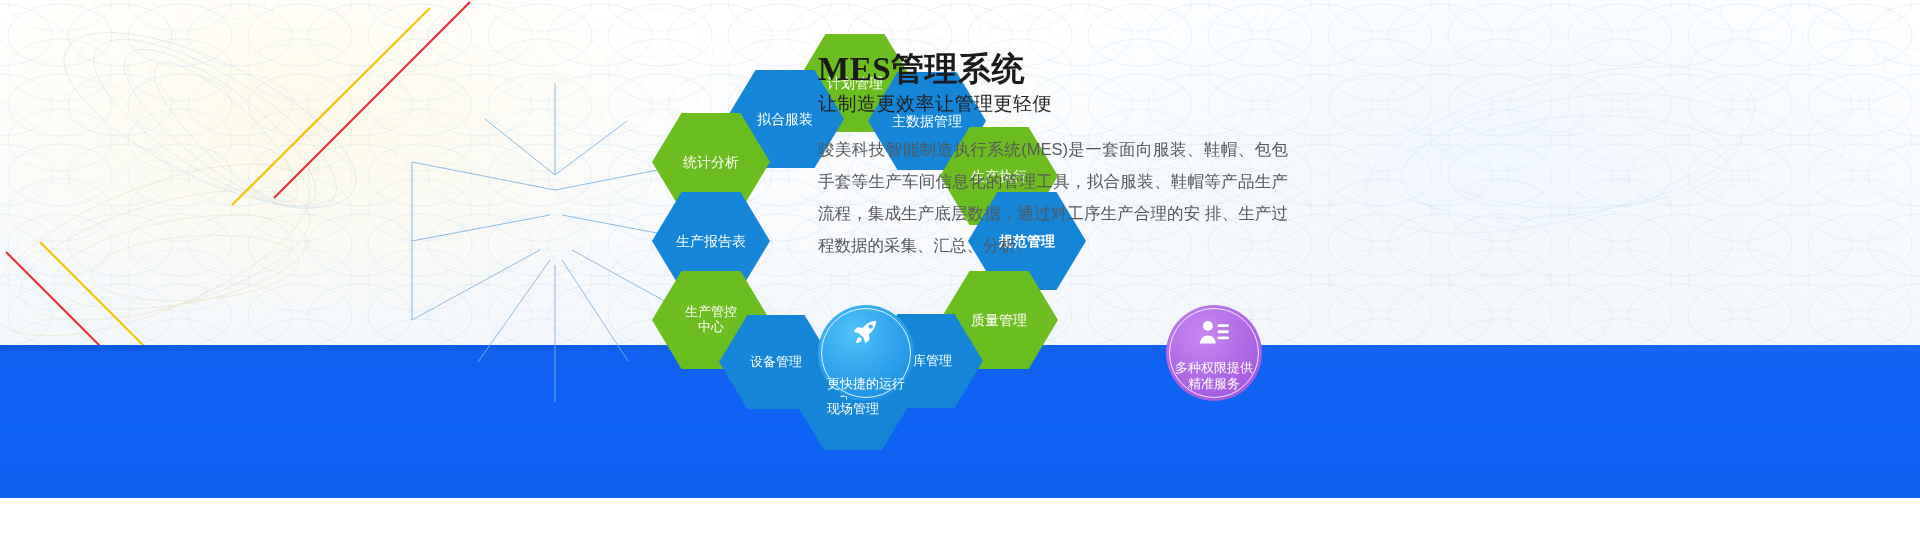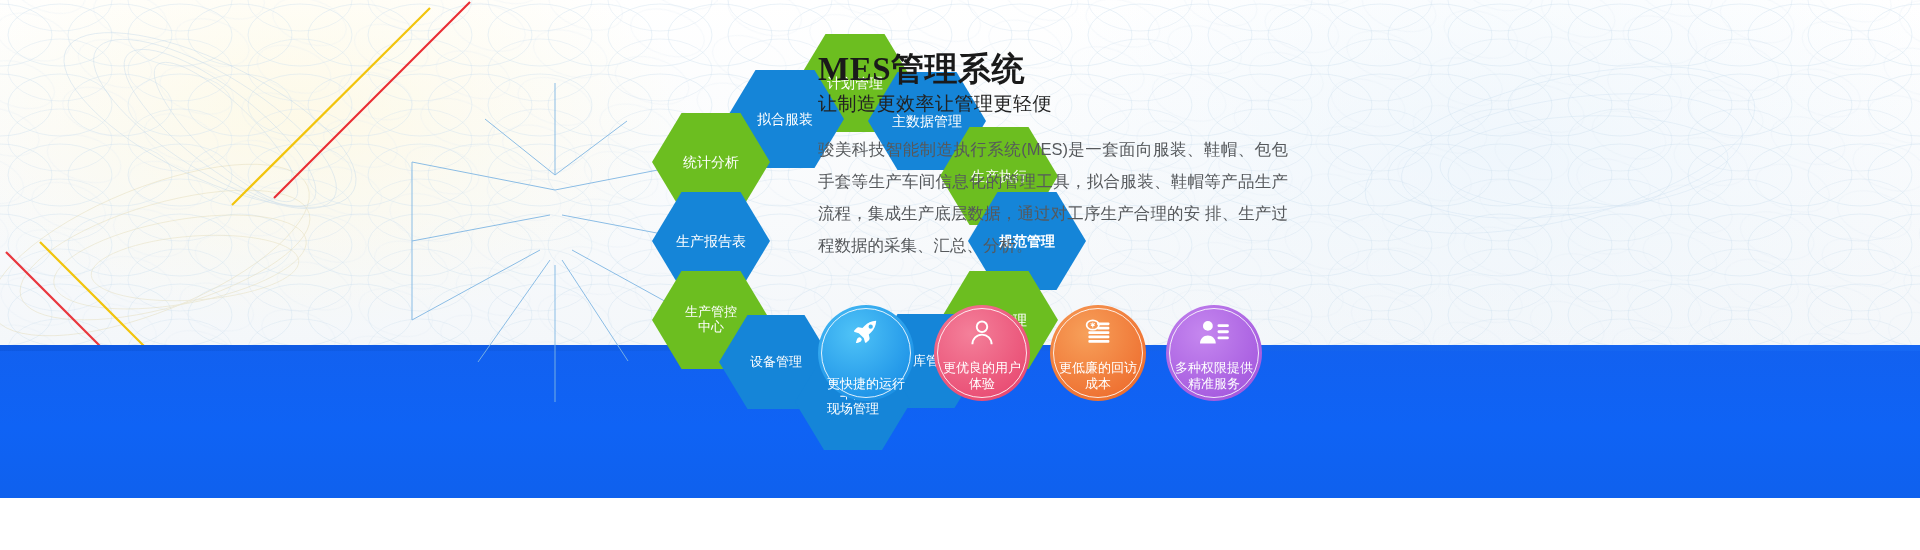--- a/index.html
+++ b/index.html
@@ -229,52 +229,21 @@
         <svg width="30" height="30" viewBox="0 0 32 32" fill="#fff" xmlns="http://www.w3.org/2000/svg">
           <path d="M26.6 3.9c-4.9.3-9 2.3-12 5.4l-2.4 2.5-3.9-.8c-.8-.2-1.6.1-2.2.7l-2.6 2.7c-.5.5-.3 1.3.4 1.5l4.4 1.3 5.3 5.3 1.3 4.4c.2.7 1 .9 1.5.4l2.7-2.6c.6-.6.9-1.4.7-2.2l-.8-3.9 2.5-2.4c3.1-3 5.1-7.1 5.4-12 0-.3-.1-.3-.3-.3zM21 12.6a2.3 2.3 0 1 1 0-4.6 2.3 2.3 0 0 1 0 4.6z"></path>
           <path d="M7.3 22.4c-1.4 1.4-2 5.4-2 5.4s4-.6 5.4-2a2.4 2.4 0 1 0-3.4-3.4z"></path>
         </svg>
       </span>
       <span class="btxt">
         <span>更快捷的运行</span>
       </span>
     </div>
 
-    <div class="badge b2">
-      <span class="ring"></span>
-      <span class="ico">
-        <svg width="28" height="28" viewBox="0 0 32 32" fill="none" stroke="#fff" stroke-width="2.2" xmlns="http://www.w3.org/2000/svg">
-          <circle cx="16" cy="10" r="6"></circle>
-          <path d="M5 30c0-6.1 4.9-11 11-11s11 4.9 11 11"></path>
-        </svg>
-      </span>
-      <span class="btxt">
-        <span>更优良的用户</span><br>
-        <span>体验</span>
-      </span>
-    </div>
-
-    <div class="badge b3">
-      <span class="ring"></span>
-      <span class="ico">
-        <svg width="28" height="28" viewBox="0 0 32 32" fill="#fff" xmlns="http://www.w3.org/2000/svg">
-          <ellipse cx="10" cy="8" rx="7" ry="5.4" fill="none" stroke="#fff" stroke-width="2"></ellipse>
-          <path d="M10 5.2v5.6M7.6 6.2l2.4 2 2.4-2M7.8 8.6h4.4" stroke="#fff" stroke-width="1.2" fill="none"></path>
-          <rect x="15" y="5" width="14" height="3.2" rx="1.1"></rect>
-          <rect x="15" y="10" width="14" height="3.2" rx="1.1"></rect>
-          <rect x="5" y="15" width="24" height="3.2" rx="1.1"></rect>
-          <rect x="5" y="20" width="24" height="3.2" rx="1.1"></rect>
-          <rect x="5" y="25" width="24" height="3.2" rx="1.1"></rect>
-        </svg>
-      </span>
-      <span class="btxt">
-        <span>更低廉的回访</span><br>
-        <span>成本</span>
-      </span>
-    </div>
+
 
     <div class="badge b4">
       <span class="ring"></span>
       <span class="ico">
         <svg width="30" height="28" viewBox="0 0 34 32" fill="#fff" xmlns="http://www.w3.org/2000/svg">
           <circle cx="10" cy="9" r="5.6"></circle>
           <path d="M1 29c0-5 4-9 9-9s9 4 9 9z"></path>
           <rect x="21" y="7" width="13" height="3.4" rx="1.6"></rect>
           <rect x="21" y="14" width="13" height="3.4" rx="1.6"></rect>
           <rect x="21" y="21" width="13" height="3.4" rx="1.6"></rect>

